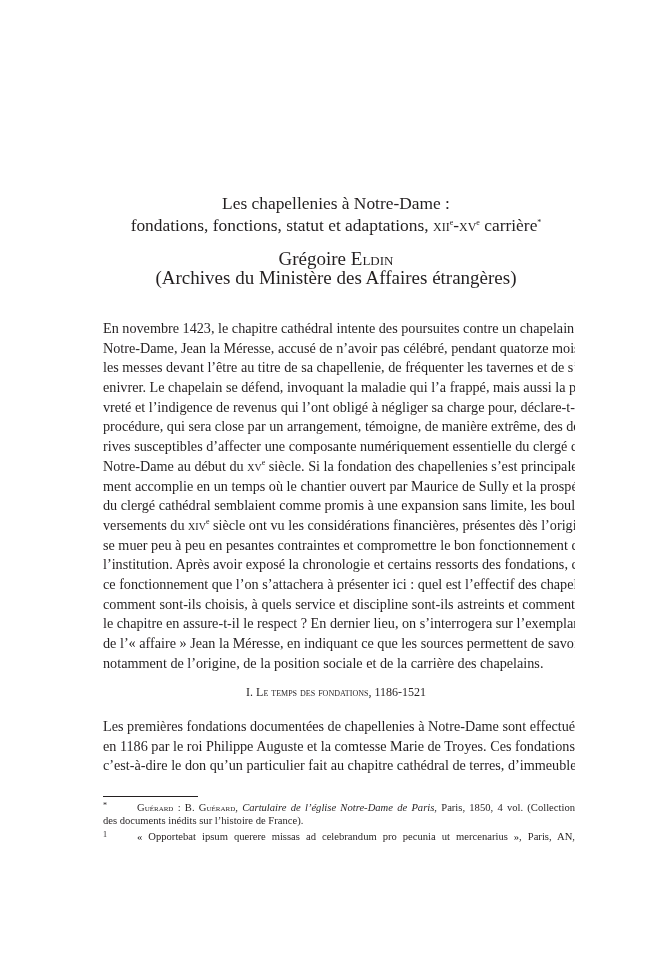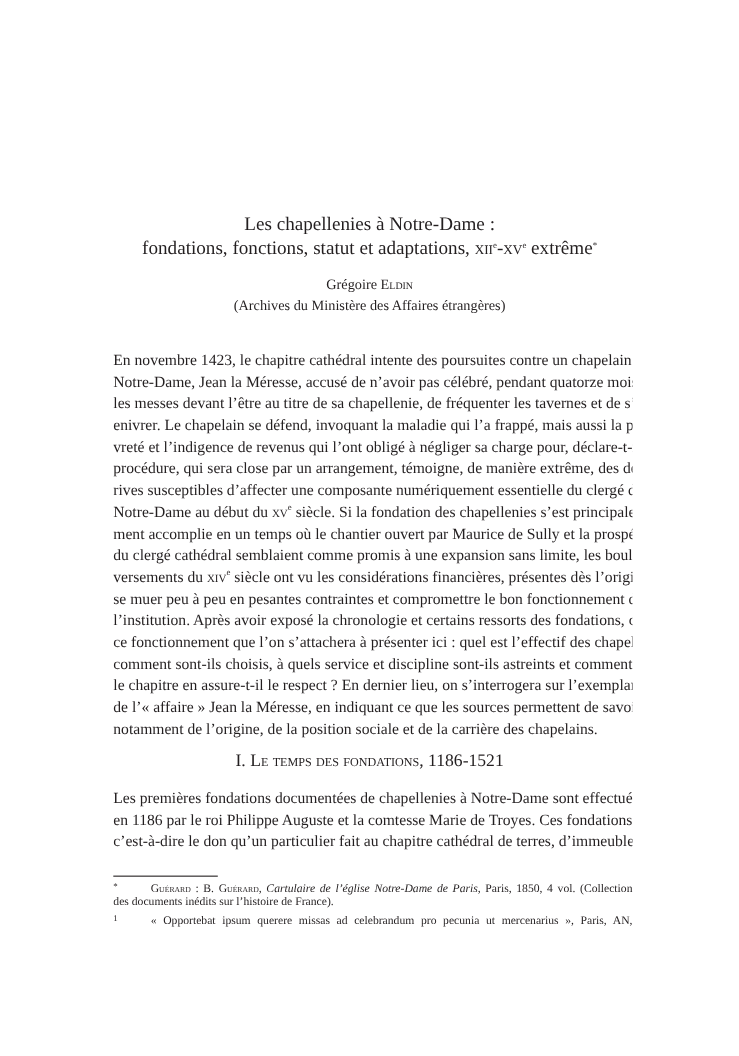--- a/index.html
+++ b/index.html
@@ -4,53 +4,53 @@
 <style>
   html, body { margin: 0; padding: 0; background: #ffffff; }
   body { width: 672px; height: 960px; position: relative; overflow: hidden;
          font-family: "Liberation Serif", "DejaVu Serif", serif; color: #231f20; }
   .page { position: absolute; left: 0; top: 0; width: 578px; height: 960px; }
   .title { position: absolute; left: 0; width: 672px; text-align: center;
            font-size: 17.4px; line-height: 22px; }
   .title.l1 { top: 192px; }
   .title.l2 { top: 214px; }
   .author { position: absolute; left: 0; width: 672px; text-align: center;
-            font-size: 13px; line-height: 20px; }
+            font-size: 19px; line-height: 20px; }
   .author.name { top: 249px; }
   .author.affil { top: 268px; font-family: Liberation Serif, serif; }
   .sc { font-variant: small-caps; }
   .body { position: absolute; left: 103px; width: 472px; font-size: 14.2px;
           line-height: 19.7px; text-align: justify; }
   .body .ln { display: block; white-space: nowrap; text-align-last: justify;
               text-align: justify; height: 19.7px; overflow: hidden; }
   .body .ln.last { text-align-last: left; }
   .p1 { top: 319px; }
   .heading { position: absolute; left: 0; width: 672px; text-align: center;
-             top: 682px; font-size: 16px; line-height: 20px; }
+             top: 682px; font-size: 12px; line-height: 20px; }
   .p2 { top: 717px; }
   sup { font-size: 8px; vertical-align: 6px; line-height: 0; }
   .rule { position: absolute; left: 103px; top: 796px; width: 95px; height: 0;
           border-top: 0.8px solid #231f20; }
   .notes { position: absolute; left: 103px; width: 472px; font-size: 10.6px;
            line-height: 14.5px; text-align: justify; }
   .notes .ln { display: block; white-space: nowrap; text-align-last: justify; height: 14.5px; overflow: hidden; }
   .notes .ln.last { text-align-last: left; }
   .n1 { top: 799px; }
   .n2 { top: 828px; }
   .nm { display: inline-block; width: 24px; text-align: right; padding-right: 10px; font-size: 8px; vertical-align: 3px; }
   i { font-style: italic; }
 </style>
 </head>
 <body>
 
 <div class="page">
 
   <div class="title l1">Les chapellenies à Notre-Dame :</div>
   <div class="title l2">
-    <span>fondations, fonctions, statut et adaptations, </span><span class="sc">xii</span><sup>e</sup><span>-</span><span class="sc">xv</span><sup>e</sup><span> extrême</span><sup>*</sup>
+    <span>fondations, fonctions, statut et adaptations, </span><span class="sc">xii</span><sup>e</sup><span>-</span><span class="sc">xv</span><sup>e</sup><span> carrière</span><sup>*</sup>
   </div>
 
   <div class="author name">
     <span>Grégoire </span><span class="sc">Eldin</span>
   </div>
   <div class="author affil">(Archives du Ministère des Affaires étrangères)</div>
 
   <div class="body p1">
     <span class="ln">En novembre 1423, le chapitre cathédral intente des poursuites contre un chapelain de</span>
     <span class="ln">Notre-Dame, Jean la Méresse, accusé de n’avoir pas célébré, pendant quatorze mois,</span>

